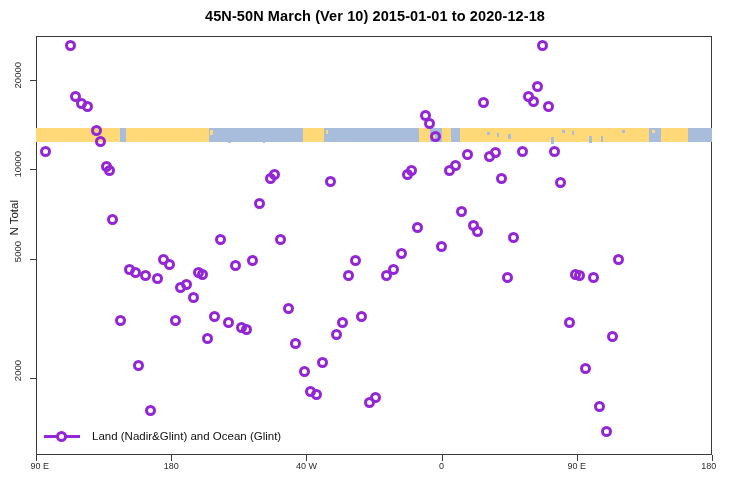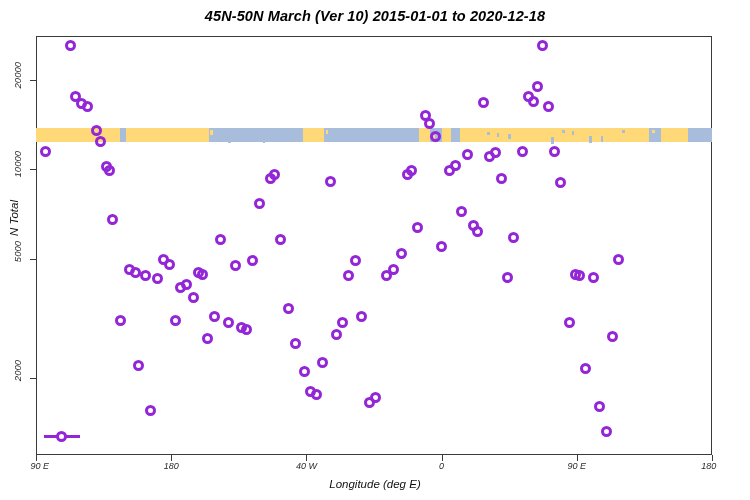--- a/index.html
+++ b/index.html
@@ -3,21 +3,21 @@
 <meta charset="utf-8">
 <style>
   html,body{margin:0;padding:0;}
   body{
     width:750px;height:500px;
     background:#ffffff;
     font-family:"Liberation Sans", sans-serif;
     overflow:hidden;
     position:relative;
   }
-  #fig{position:absolute;left:0;top:0;width:750px;height:500px;font-style:italic;}
+  #fig{position:absolute;left:0;top:0;width:750px;height:500px;}
   .ttl{
     position:absolute;left:0;top:8px;width:750px;
     text-align:center;font-size:14.5px;font-weight:bold;color:#000;
     letter-spacing:0.1px;
   }
   .frame{
     position:absolute;left:36px;top:36px;width:676px;height:419px;
     border:1.3px solid #3a3a3a;box-sizing:border-box;
     background:#fff;
   }
@@ -222,22 +222,22 @@
       <div class="xtick" style="left: 306.4px;"></div>
       <div class="xl" style="left: 306.4px;">40 W</div>
       <div class="xtick" style="left: 441.6px;"></div>
       <div class="xl" style="left: 441.6px;">0</div>
       <div class="xtick" style="left: 576.8px;"></div>
       <div class="xl" style="left: 576.8px;">90 E</div>
       <div class="xtick" style="left: 712px;"></div>
       <div class="xl" style="left: 712px; transform: translateX(-72%);">180</div>
     </div>
 
-  <div class="xaxtitle">Longitude (deg E)</div>
   <div class="yaxtitle" style="left:8px;top:200px;">N Total</div>
 
   <div class="legend">
     <div class="legline">
       <span class="legmk"></span>
     </div>
+    <span class="legtxt">Land (Nadir&amp;Glint) and Ocean (Glint)</span>
   </div>
 
 </div>
 
 </body></html>

